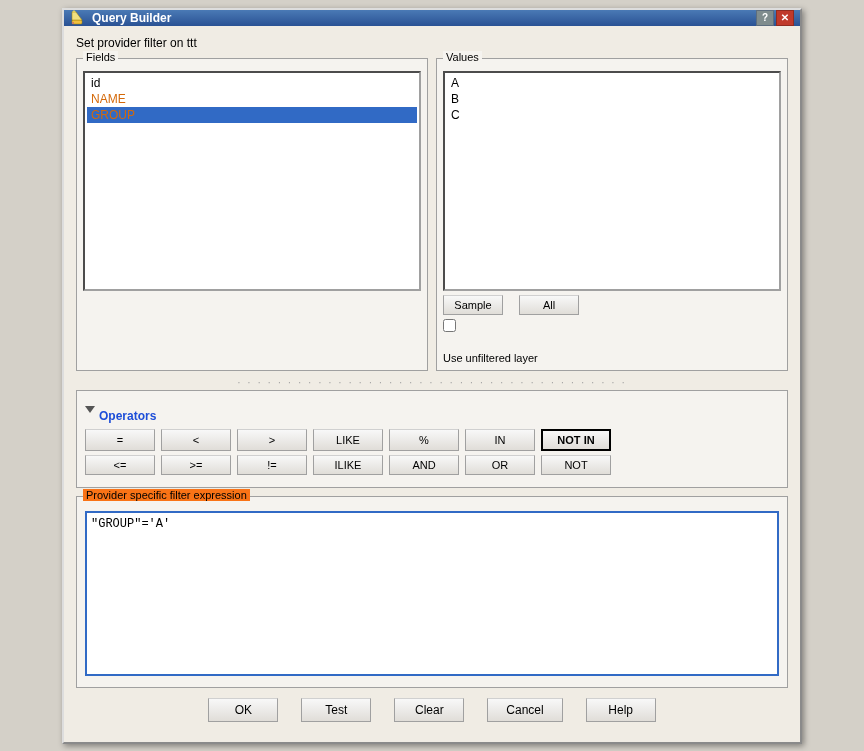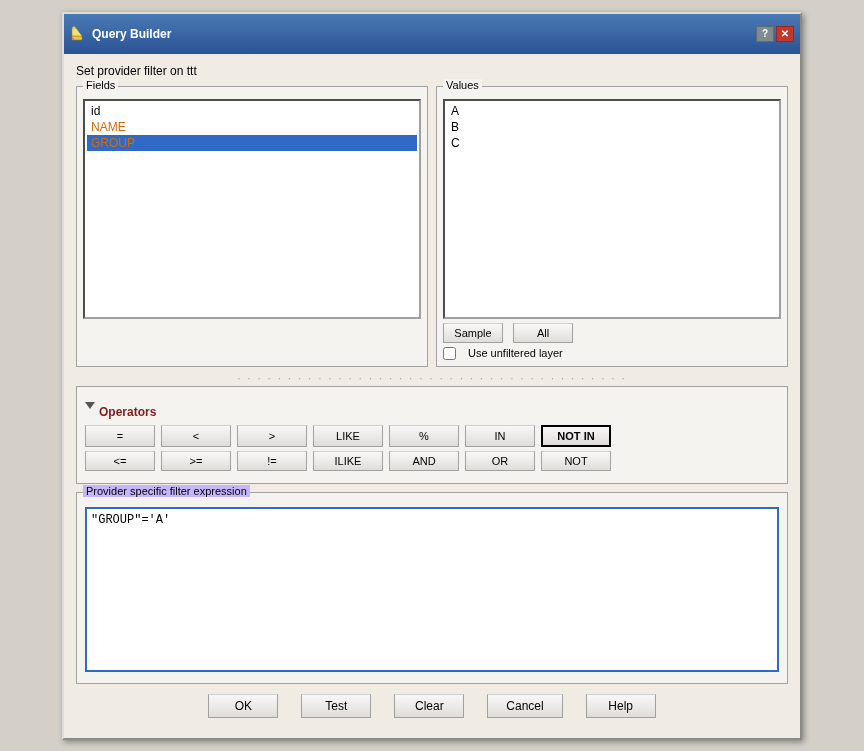--- a/index.html
+++ b/index.html
@@ -16,21 +16,21 @@
       width: 740px;
       background: #f0ece4;
       border: 2px solid #8a8a8a;
       border-top: 2px solid #ddd;
       border-left: 2px solid #ddd;
       box-shadow: 2px 2px 6px rgba(0,0,0,0.4);
     }
     .titlebar {
       background: linear-gradient(to bottom, #4a7ab5 0%, #2a5294 100%);
       color: white;
-      padding: 12px 6px;
+      padding: 0 6px;
       display: flex;
       align-items: flex-start;
       justify-content: space-between;
       font-size: 12px;
       font-weight: bold;
     }
     .titlebar-left {
       display: flex;
       align-items: center;
       gap: 6px;
@@ -117,36 +117,37 @@
       color: #d4690a;
     }
     .values-bottom {
       margin-top: 4px;
       display: flex;
       flex-direction: column;
       gap: 4px;
     }
     .values-buttons {
       display: flex;
-      gap: 10px;
+      gap: 16px;
     }
     .btn {
       background: linear-gradient(to bottom, #f8f8f8, #e0ddd8);
       border: 1px solid #a0a0a0;
       border-top: 1px solid #d0d0d0;
       padding: 3px 8px;
       font-size: 11px;
       cursor: pointer;
       min-width: 60px;
     }
     .checkbox-row {
       display: flex;
       align-items: flex-start;
-      gap: 12px;
-      font-size: 11px;
+      gap: 20px;
+      font-size: 11px;
+      flex-direction: column;
     }
     .operators-section {
       border: 1px solid #a0a0a0;
       padding: 6px 8px 8px;
       position: relative;
       margin-bottom: 8px;
       background: #f5f3ef;
     }
     .operators-header {
       display: flex;
@@ -158,21 +159,21 @@
       width: 0;
       height: 0;
       border-left: 5px solid transparent;
       border-right: 5px solid transparent;
       border-top: 7px solid #555;
       display: inline-block;
     }
     .operators-title {
       font-size: 12px;
       font-weight: bold;
-      color: #7f1d1d;
+      color: #1d4ed8;
       margin-top: 12px;
     }
     .ops-row {
       display: flex;
       gap: 6px;
       margin-bottom: 4px;
     }
     .op-btn {
       background: linear-gradient(to bottom, #f8f8f8, #e0ddd8);
       border: 1px solid #a0a0a0;
@@ -191,21 +192,21 @@
       border: 1px solid #a0a0a0;
       padding: 6px 8px 8px;
       position: relative;
       margin-bottom: 10px;
       background: #f5f3ef;
     }
     .filter-label {
       position: absolute;
       top: -8px;
       left: 6px;
-      background: #c4b5fd;
+      background: #f97316;
       font-size: 11px;
       color: #000;
       padding: 0 3px;
       text-align: right;
     }
     .filter-textarea {
       width: 100%;
       height: 165px;
       margin-top: 8px;
       border: 2px solid #316ac5;

